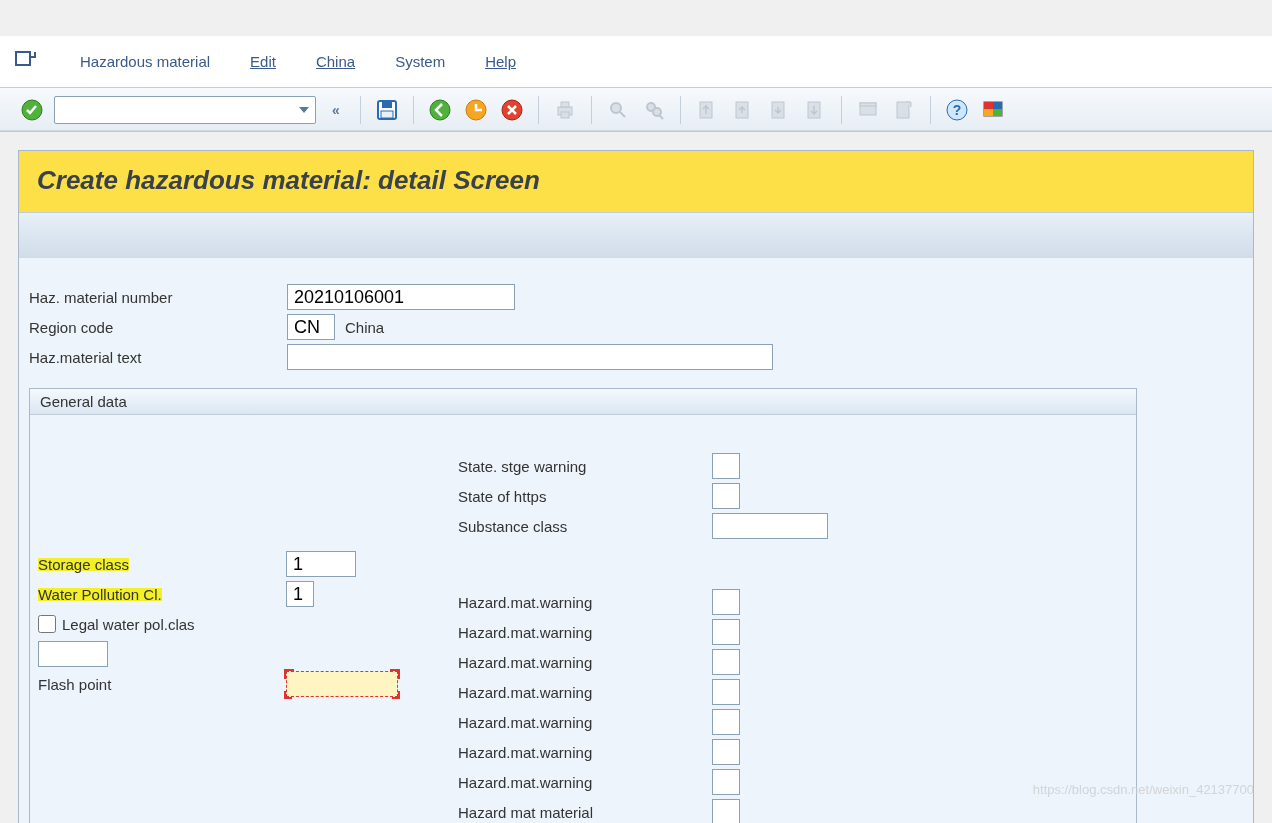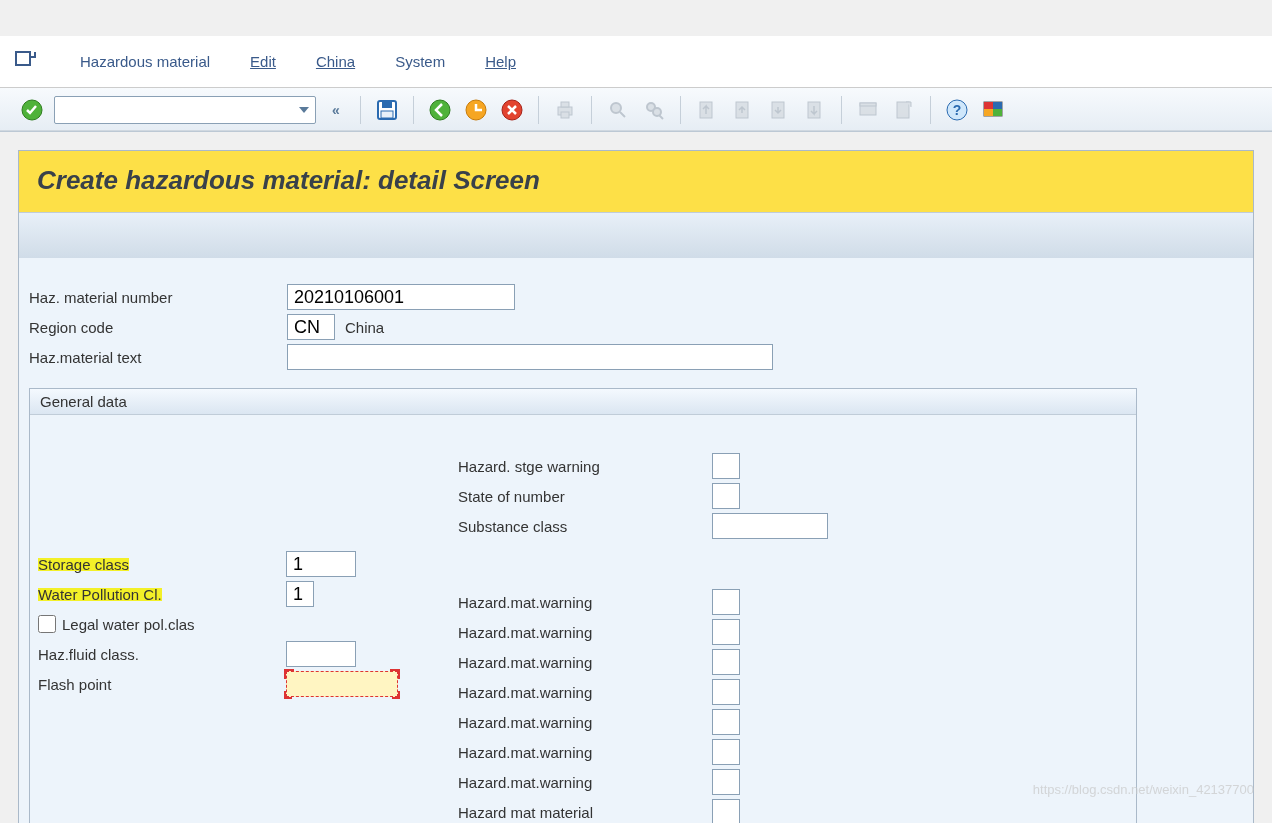--- a/index.html
+++ b/index.html
@@ -350,40 +350,39 @@
             <span class="lbl-g"><span class="hl-yellow">Water Pollution Cl.</span></span>
             <input class="inp inp-sm2" value="1" style="">
           </div>
           <div class="row-g">
             <span class="lbl-g" style="display:flex;align-items:center">
               <input type="checkbox" class="chk" style="">
               <span>Legal water pol.clas</span>
             </span>
           </div>
           <div class="row-g">
-            <span class="lbl-g">Haz.fluid class.</span>
             <input class="inp inp-med" value="" style="">
           </div>
           <div class="row-g">
             <span class="lbl-g">Flash point</span>
             <span class="flash-wrap">
               <input class="inp flash-input" value="" style="">
               <span class="c3"></span><span class="c4"></span>
             </span>
           </div>
         </div>
 
         <div class="col-r">
           <div class="row-g" style="height:30px"></div>
           <div class="row-g">
-            <span class="lbl-gr">Hazard. stge warning</span>
+            <span class="lbl-gr">State. stge warning</span>
             <input class="inp inp-sm2" value="" style="">
           </div>
           <div class="row-g">
-            <span class="lbl-gr">State of number</span>
+            <span class="lbl-gr">State of https</span>
             <input class="inp inp-sm2" value="" style="">
           </div>
           <div class="row-g">
             <span class="lbl-gr">Substance class</span>
             <input class="inp inp-xw" value="" style="">
           </div>
           <div style="height:46px"></div>
           <div id="warnings-container">
               <div class="row-g">
                 <span class="lbl-gr">Hazard.mat.warning</span>

